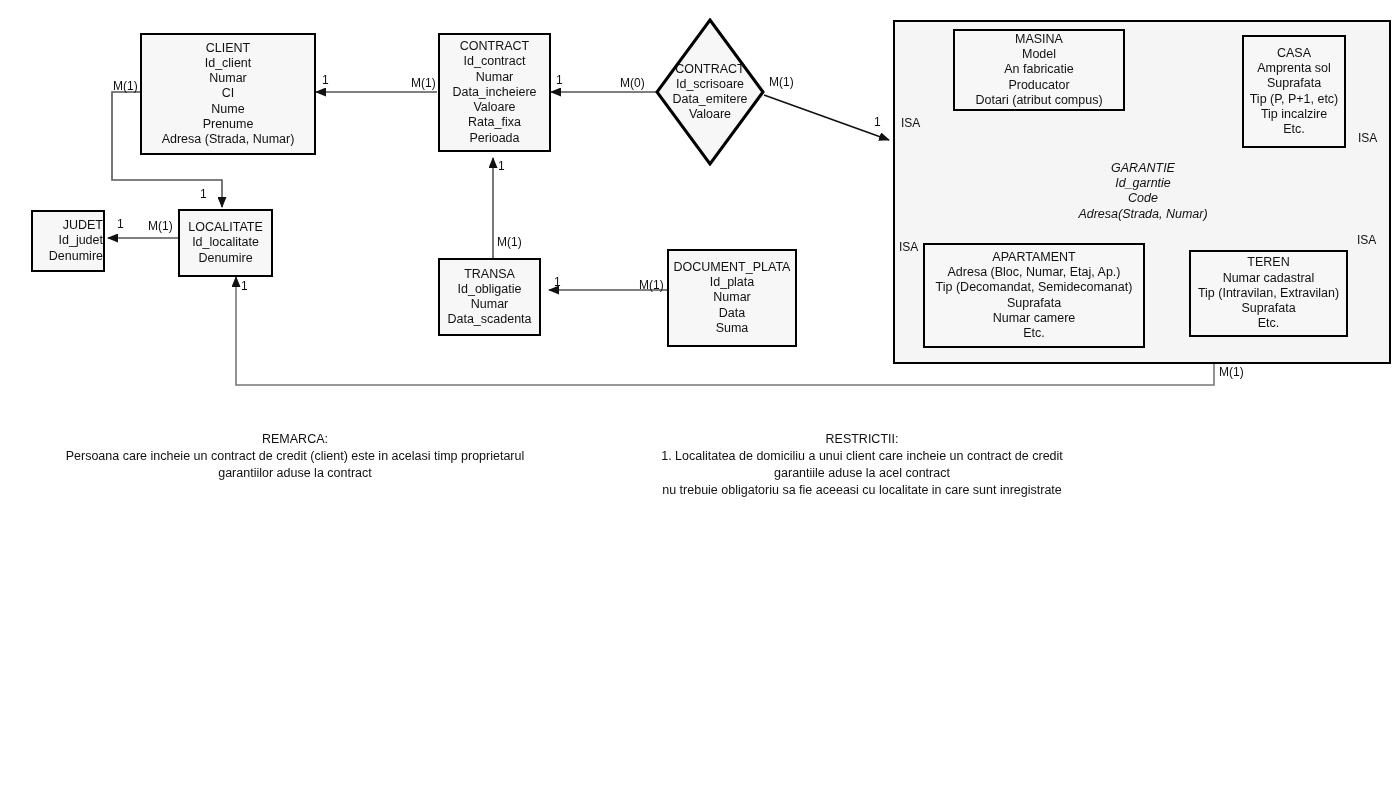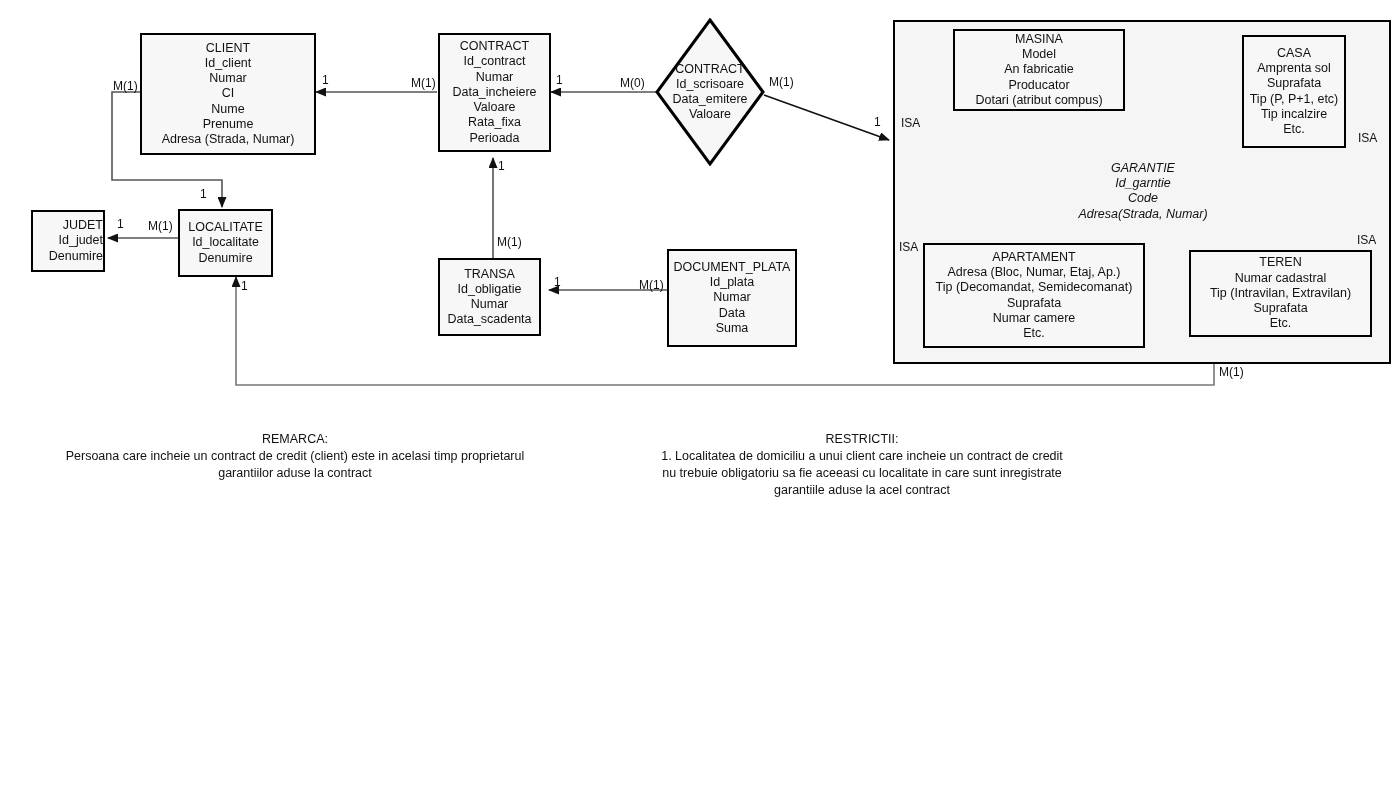--- a/index.html
+++ b/index.html
@@ -212,21 +212,21 @@
 
   <div class="entity" style="left:923px; top:243px; width:222px; height:105px;">
     <div class="ename">APARTAMENT</div>
     <div class="attr">Adresa (Bloc, Numar, Etaj, Ap.)</div>
     <div class="attr">Tip (Decomandat, Semidecomanat)</div>
     <div class="attr">Suprafata</div>
     <div class="attr">Numar camere</div>
     <div class="attr">Etc.</div>
   </div>
 
-  <div class="entity" style="left:1189px; top:250px; width:183px; height:87px;">
+  <div class="entity" style="left:1189px; top:250px; width:159px; height:87px;">
     <div class="ename">TEREN</div>
     <div class="attr">Numar cadastral</div>
     <div class="attr">Tip (Intravilan, Extravilan)</div>
     <div class="attr">Suprafata</div>
     <div class="attr">Etc.</div>
   </div>
 
   <div class="diamond" style="left:655px; top:18px; width:110px; height:148px;">
     <svg class="dshape" viewBox="0 0 110 148" preserveAspectRatio="none">
       <polygon points="55,2 108,74 55,146 2,74" fill="#f7f7f7" stroke="#000000" stroke-width="3"></polygon>
@@ -261,17 +261,17 @@
 
   <div class="note" style="left:60px; top:431px; width:470px;">
     <span class="nt-title">REMARCA:</span>
     <span class="nt-line">Persoana care incheie un contract de credit (client) este in acelasi timp proprietarul</span>
     <span class="nt-line">garantiilor aduse la contract</span>
   </div>
 
   <div class="note" style="left:657px; top:431px; width:410px;">
     <span class="nt-title">RESTRICTII:</span>
     <span class="nt-line">1. Localitatea de domiciliu a unui client care incheie un contract de credit</span>
+    <span class="nt-line">garantiile aduse la acel contract</span>
     <span class="nt-line">nu trebuie obligatoriu sa fie aceeasi cu localitate in care sunt inregistrate</span>
-    <span class="nt-line">garantiile aduse la acel contract</span>
   </div>
 
 </div>
 
 </body></html>

